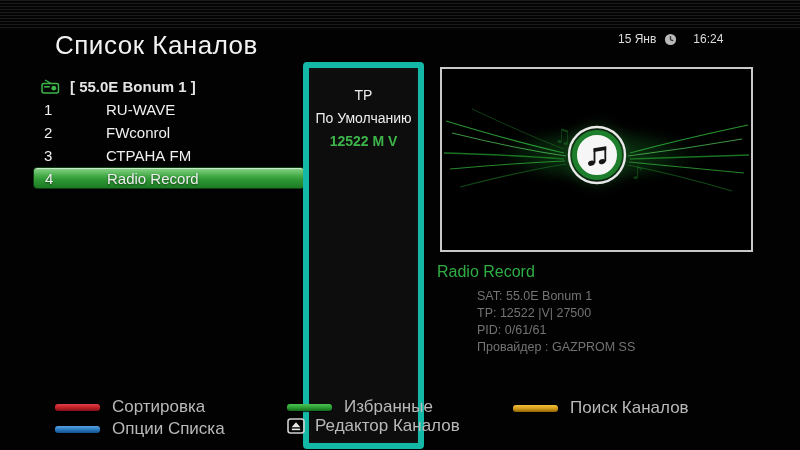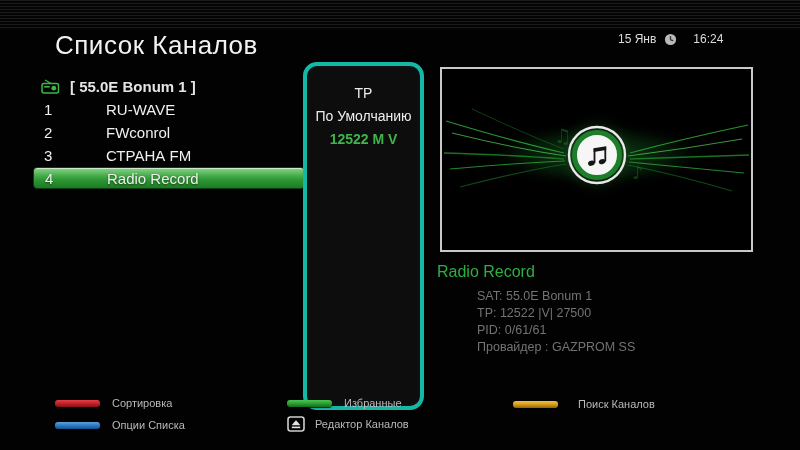--- a/index.html
+++ b/index.html
@@ -29,38 +29,38 @@
   .row .num{width:62px;padding-left:11px;}
   .row.selected{
     height:22px;border-radius:4px;
     background:linear-gradient(180deg,#8ad48a 0%,#43ab47 40%,#2d9634 60%,#1d7a23 100%);
     border:1px solid #0c3d11;box-sizing:border-box;
     box-shadow:inset 0 1px 0 rgba(255,255,255,.55), 0 1px 2px rgba(0,0,0,.8);
     text-shadow:0 1px 2px rgba(0,0,0,.55);
   }
   
   .tp-panel{
-    position:absolute;left:303px;top:62px;width:121px;height:348px;box-sizing:border-box;
-    background:#0d0d0d;border:4px solid #14b8a6;border-radius:14px;
+    position:absolute;left:303px;top:62px;width:121px;height:387px;box-sizing:border-box;
+    background:#0d0d0d;border:6px solid #14b8a6;border-radius:4px;
     box-shadow:inset 0 0 6px rgba(255,255,255,.04);
     text-align:center;padding-top:16px;
   }
   .tp-panel .tp-line{color:#eeeeee;font-size:14px;line-height:23px;}
   .tp-panel .tp-green{color:#3db54a;font-weight:bold;}
   
   .preview{
     position:absolute;left:440px;top:67px;width:313px;height:185px;box-sizing:border-box;
     border:2px solid #c9c9c9;background:#000;
   }
   
   .channel-info{position:absolute;left:437px;top:263px;}
   .channel-info .ch-name{color:#2fae44;font-size:16px;margin-bottom:7px;}
   .channel-info .ch-line{color:#737373;font-size:12.5px;line-height:17px;margin-left:40px;}
   
-  .legend-item{position:absolute;display:flex;align-items:center;color:#b9b9b9;font-size:11px;}
+  .legend-item{position:absolute;display:flex;align-items:center;color:#b9b9b9;font-size:17px;}
   .color-bar{width:45px;height:7px;border-radius:3px;margin-right:12px;box-shadow:0 1px 1px rgba(0,0,0,.8);}
   .bar-red{background:linear-gradient(180deg,#e04048 0%,#c8232b 45%,#821016 100%);}
   .bar-green{background:linear-gradient(180deg,#4cc553 0%,#2fa437 45%,#156a1c 100%);}
   .bar-yellow{background:linear-gradient(180deg,#f0c040 0%,#d9a11c 45%,#8f6405 100%);}
   .bar-blue{background:linear-gradient(180deg,#5aa2e0 0%,#2f7fc4 45%,#12518f 100%);}
   .eject-ic{margin-right:10px;display:inline-flex;}
 </style>
 </head>
 <body>
 
@@ -187,18 +187,18 @@
   <div class="legend-item" style="left:287px;top:416px;">
     <span class="eject-ic">
       <svg width="18" height="16" viewBox="0 0 18 16">
         <rect x="1" y="1" width="16" height="14" rx="2.5" fill="none" stroke="#cfcfcf" stroke-width="1.6"></rect>
         <polygon points="9,4.2 13.4,9.2 4.6,9.2" fill="#e6e6e6"></polygon>
         <rect x="4.8" y="10.6" width="8.4" height="1.6" fill="#e6e6e6"></rect>
       </svg>
     </span>
     <span>Редактор Каналов</span>
   </div>
-  <div class="legend-item" style="left:513px;top:398px;gap:8px;">
+  <div class="legend-item" style="left:513px;top:398px;">
     <span class="color-bar bar-yellow"></span>
     <span>Поиск Каналов</span>
   </div>
 
 </div>
 
 </body></html>

